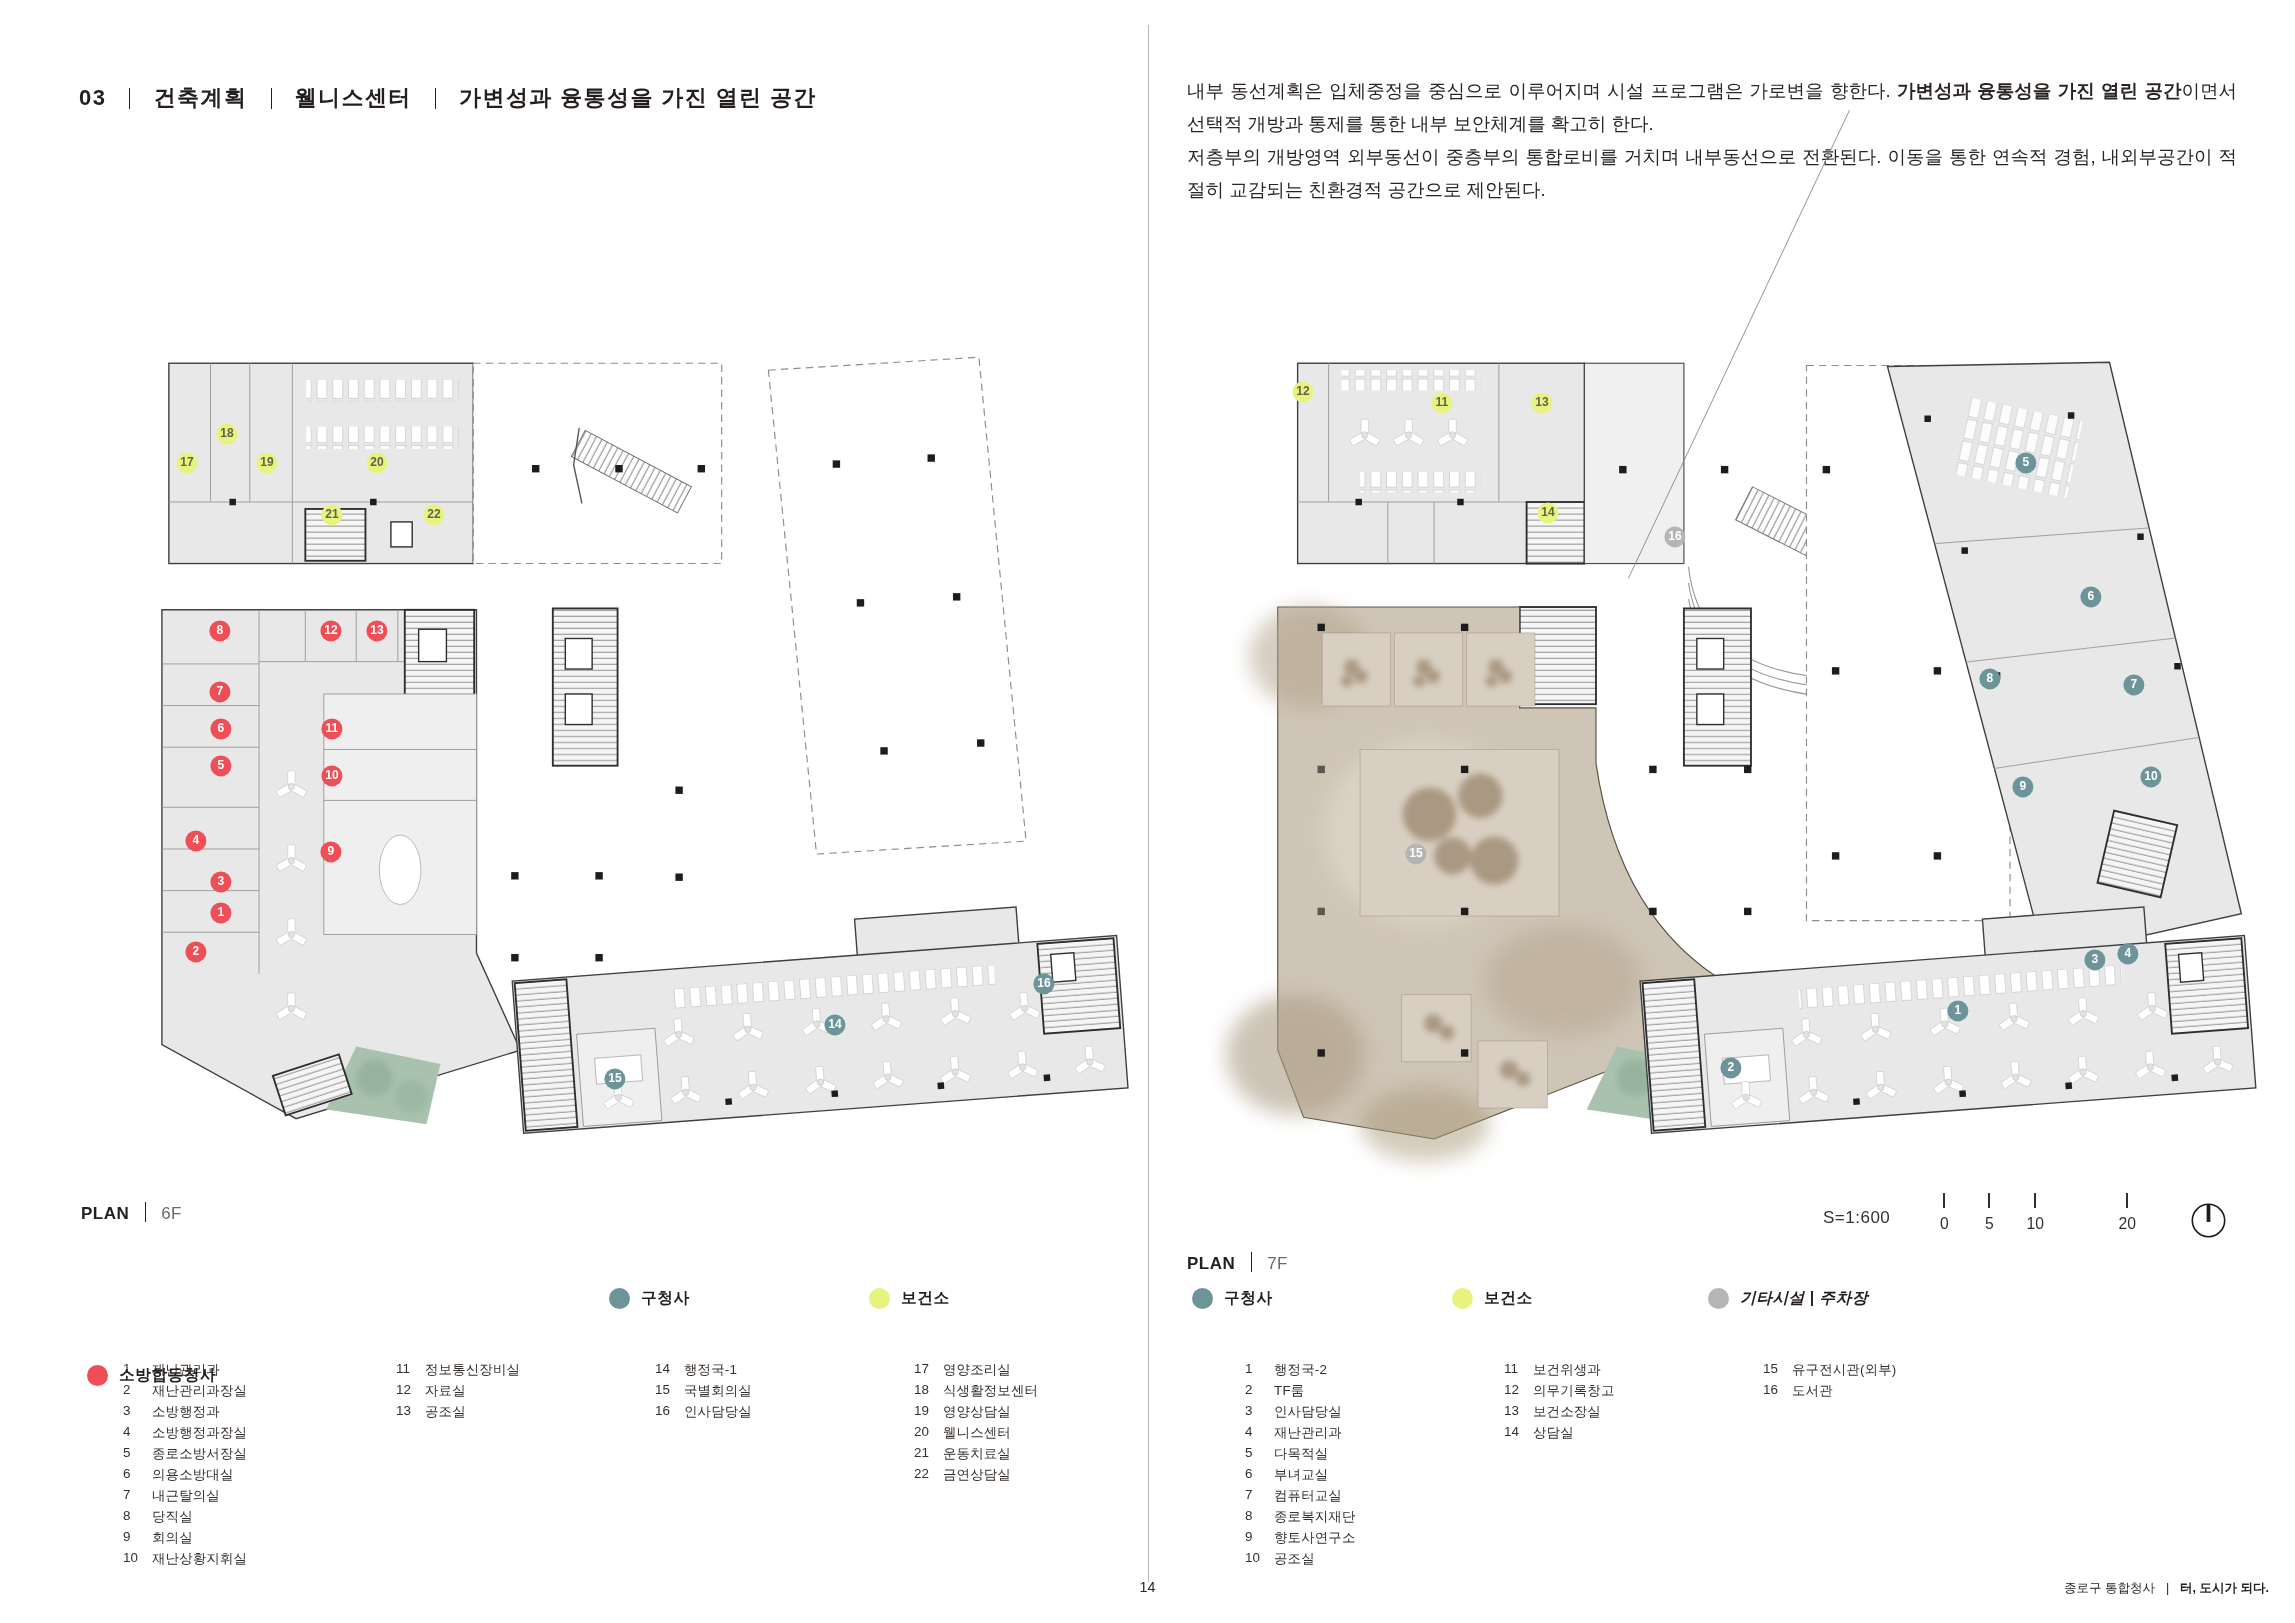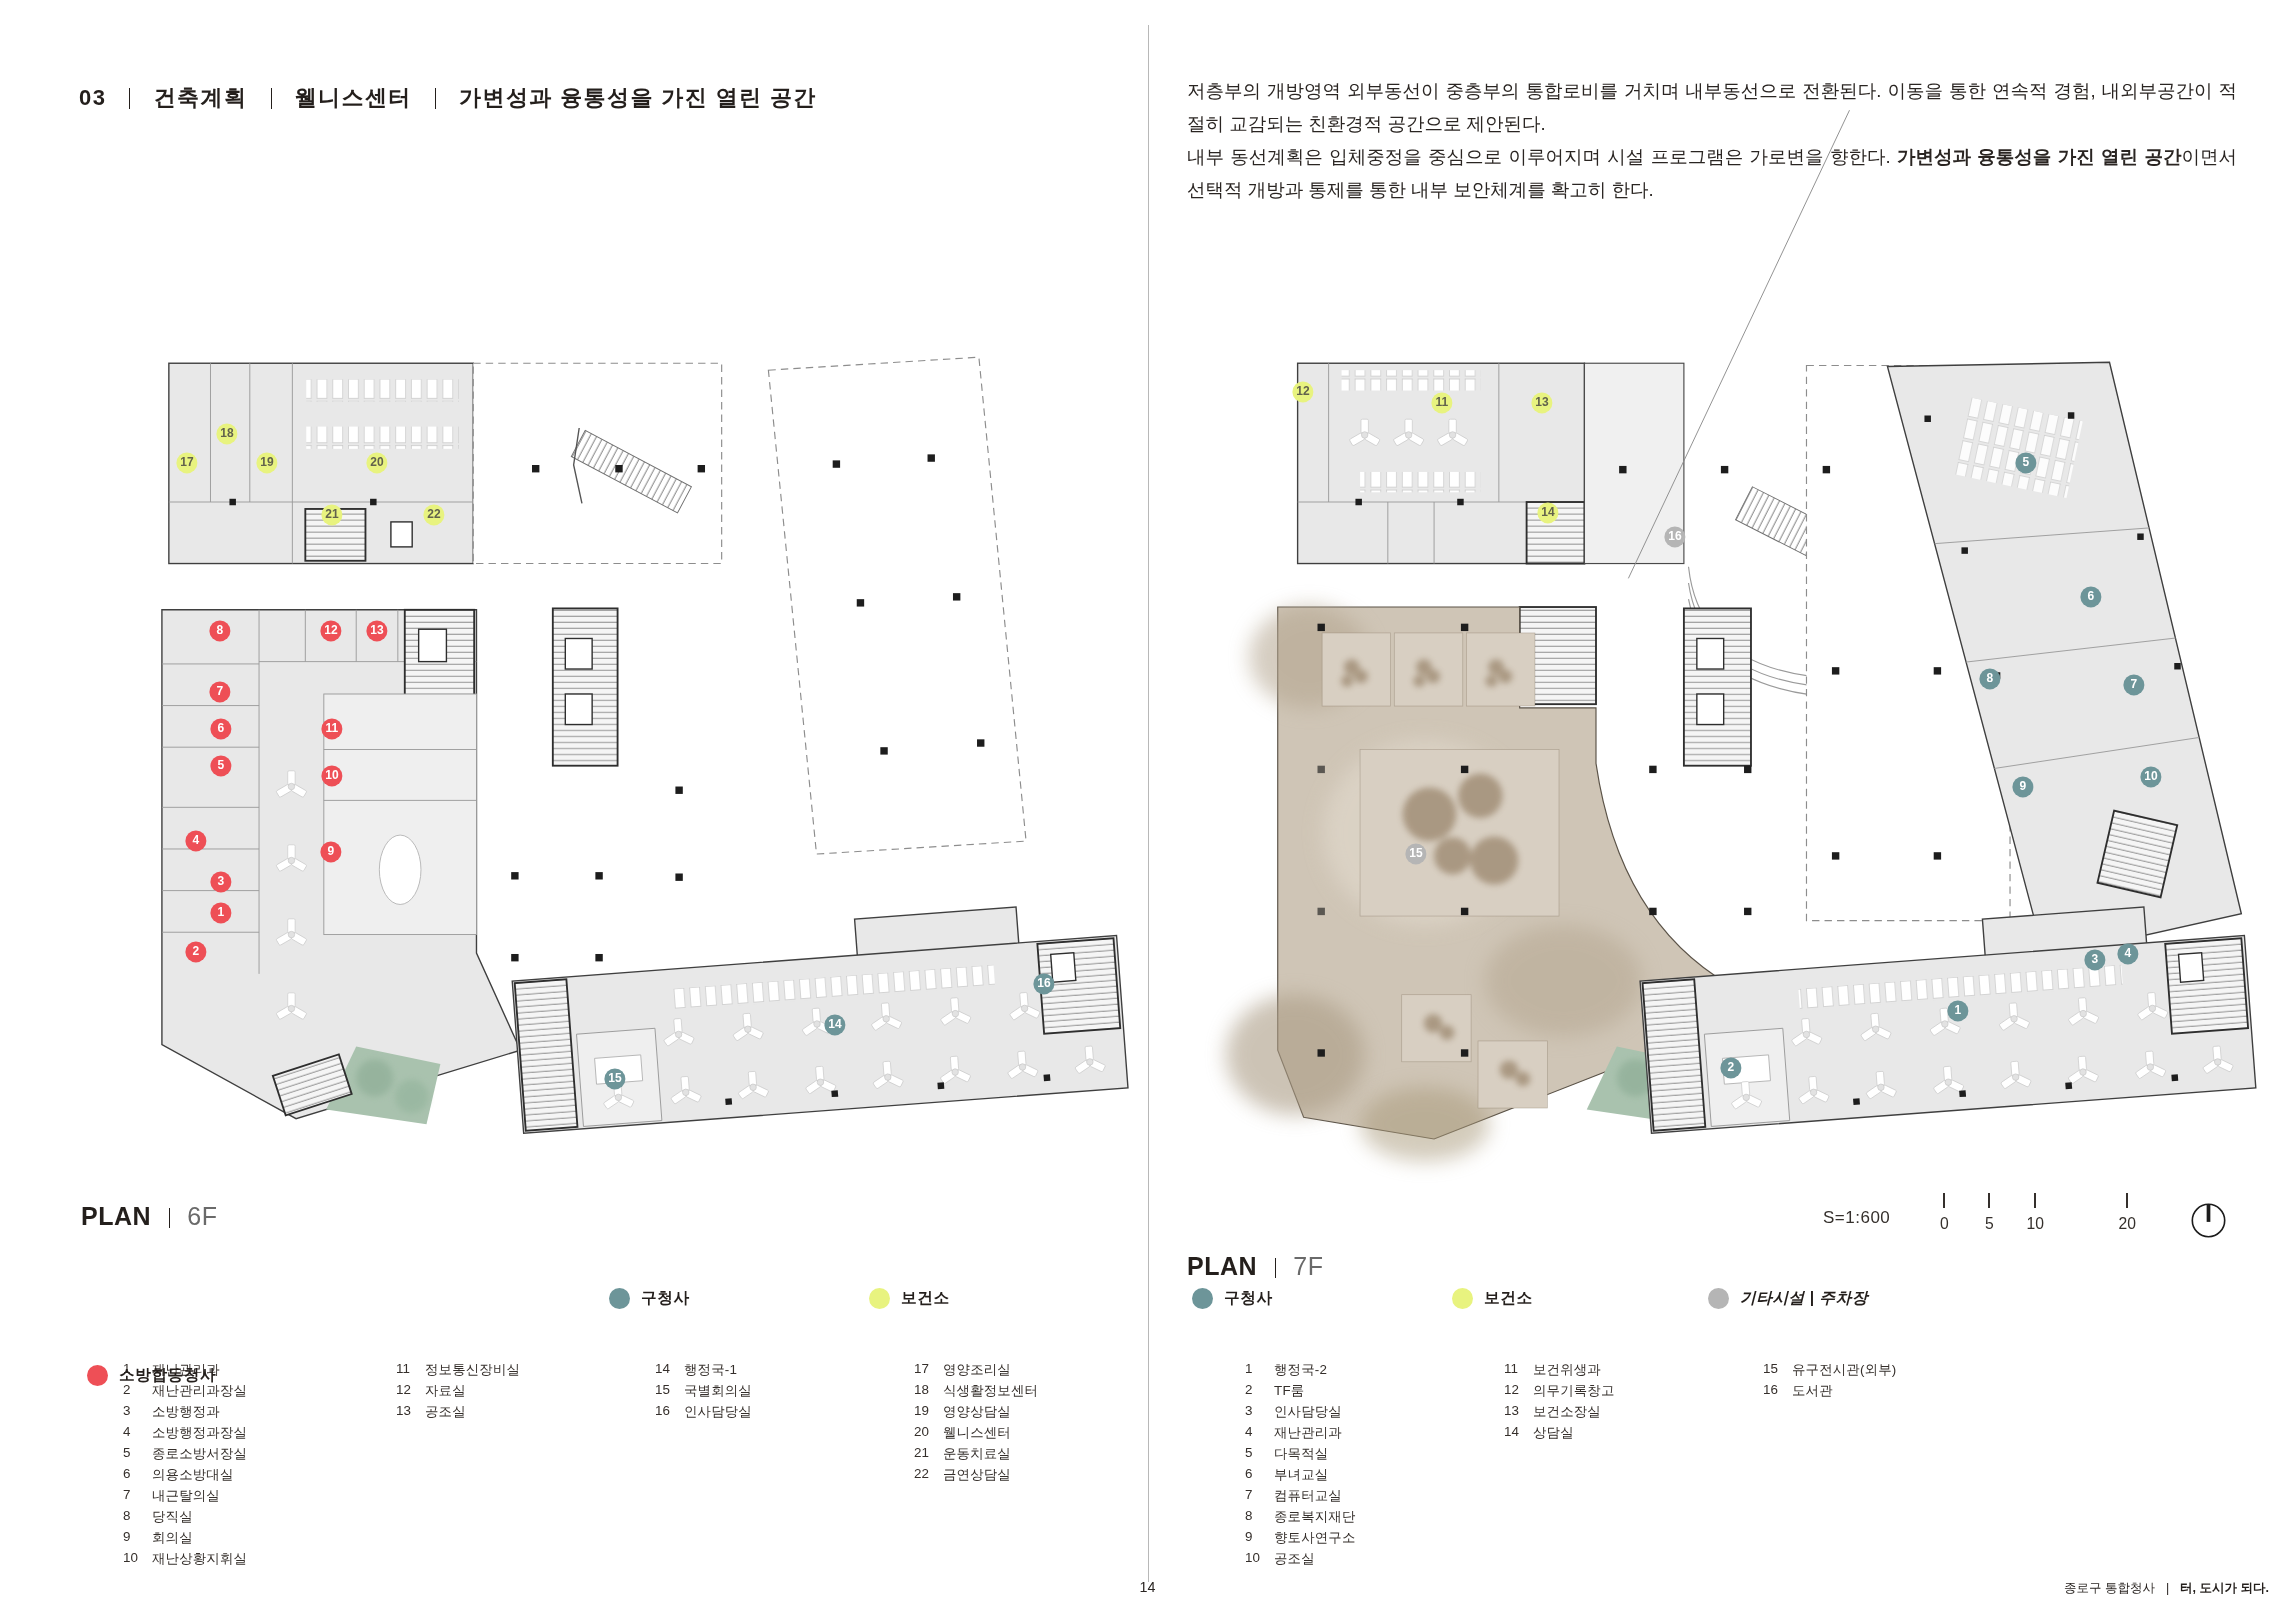--- a/index.html
+++ b/index.html
@@ -11,21 +11,21 @@
   
   .page-header{left:79px;top:83px;font-size:22px;font-weight:bold;letter-spacing:1.4px;white-space:nowrap;}
   .hsep{display:inline-block;border-left:1.9px solid #241f1c;height:21px;margin:0 15.7px;vertical-align:-3.7px;}
   
   .intro{left:1187px;top:74px;width:1050px;font-size:18.5px;line-height:33px;text-align:justify;color:#2a2522;}
   .intro p{margin:0;}
   .intro b{font-weight:bold;}
   
   .vdivider{left:1148px;top:25.4px;width:0.5px;height:1557px;background:#b8b8b8;}
   
-  .plan-label{font-size:25px;font-weight:bold;letter-spacing:0.5px;white-space:nowrap;}
+  .plan-label{font-size:17px;font-weight:bold;letter-spacing:0.5px;white-space:nowrap;}
   .plan-label .psep{display:inline-block;border-left:1.9px solid #241f1c;height:20.4px;margin:0 10.2px;vertical-align:-3.2px;}
   .plan-label .floor{font-weight:400;color:#6a6a6a;}
   
   .scalebar{left:1823px;top:1193px;height:51px;font-size:17px;color:#35302c;}
   .scalebar .stext{position:absolute;left:0;top:15px;letter-spacing:0.5px;}
   .tick{position:absolute;top:0;width:18.5px;text-align:center;}
   .tick .tickline{display:block;margin:0 auto;width:1.9px;height:15px;background:#35302c;}
   .tick .tlab{display:block;margin-top:6.5px;font-size:15.7px;}
   
   .legend-item{position:absolute;height:22px;white-space:nowrap;}
@@ -390,22 +390,22 @@
   <span>03</span>
   <span class="hsep"></span>
   <span>건축계획</span>
   <span class="hsep"></span>
   <span>웰니스센터</span>
   <span class="hsep"></span>
   <span>가변성과 융통성을 가진 열린 공간</span>
 </div>
 
 <div class="abs intro">
+  <p><span>내부 동선계획은 입체중정을 중심으로 이루어지며 시설 프로그램은 가로변을 향한다. </span><b>가변성과 융통성을 가진 열린 공간</b><span>이면서 선택적 개방과 통제를 통한 내부 보안체계를 확고히 한다.</span></p>
   <p><span>저층부의 개방영역 외부동선이 중층부의 통합로비를 거치며 내부동선으로 전환된다. 이동을 통한 연속적 경험, 내외부공간이 적절히 교감되는 친환경적 공간으로 제안된다.</span></p>
-  <p><span>내부 동선계획은 입체중정을 중심으로 이루어지며 시설 프로그램은 가로변을 향한다. </span><b>가변성과 융통성을 가진 열린 공간</b><span>이면서 선택적 개방과 통제를 통한 내부 보안체계를 확고히 한다.</span></p>
 </div>
 
 <div class="abs plan-label" style="left:81px;top:1202px;z-index:3;">
   <span>PLAN</span>
   <span class="psep"></span>
   <span class="floor">6F</span>
 </div>
 
 <div class="abs plan-label" style="left:1187px;top:1252px;z-index:3;">
   <span>PLAN</span>

